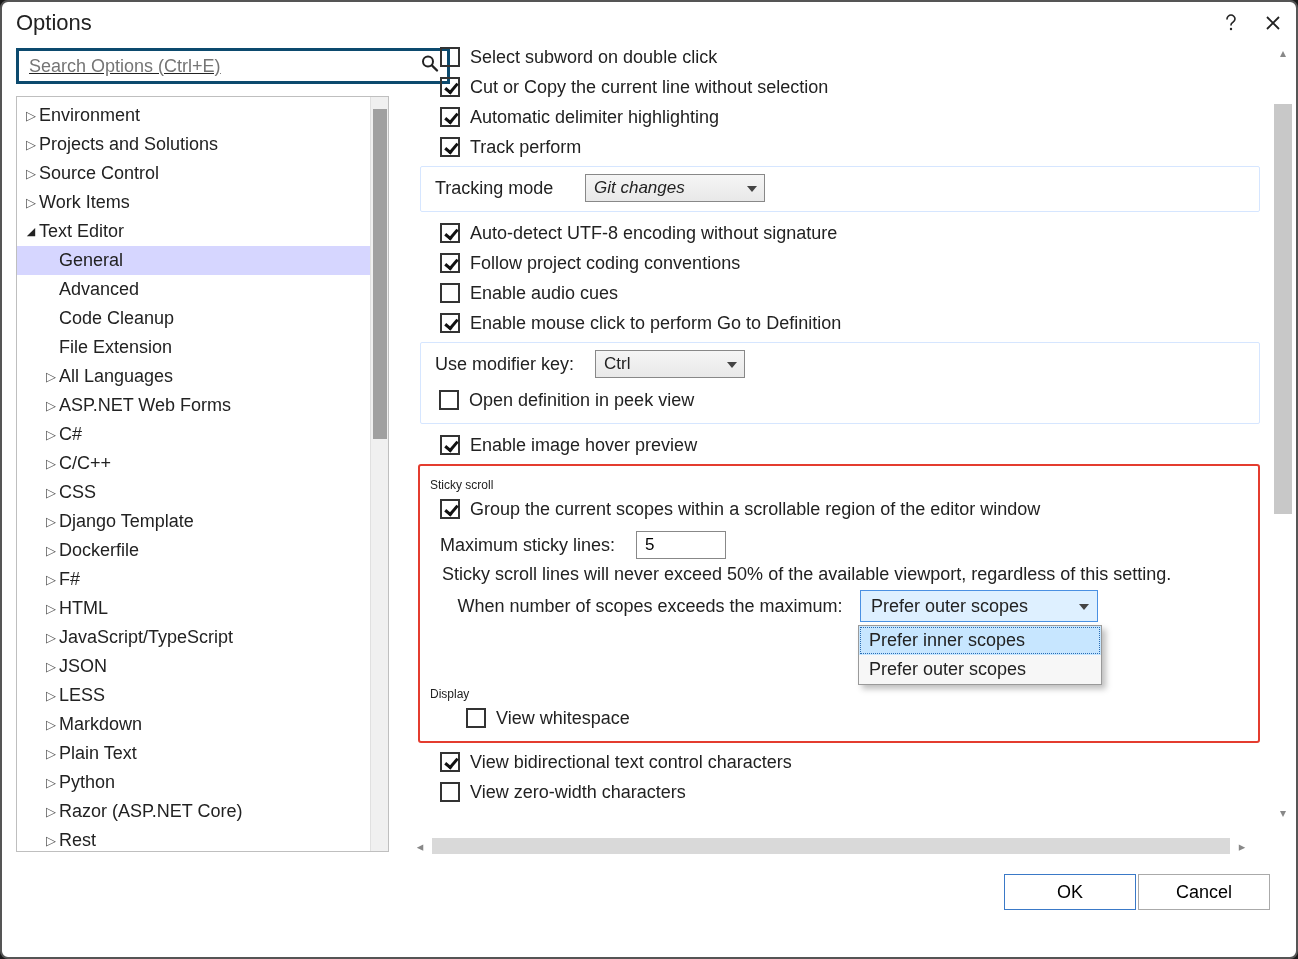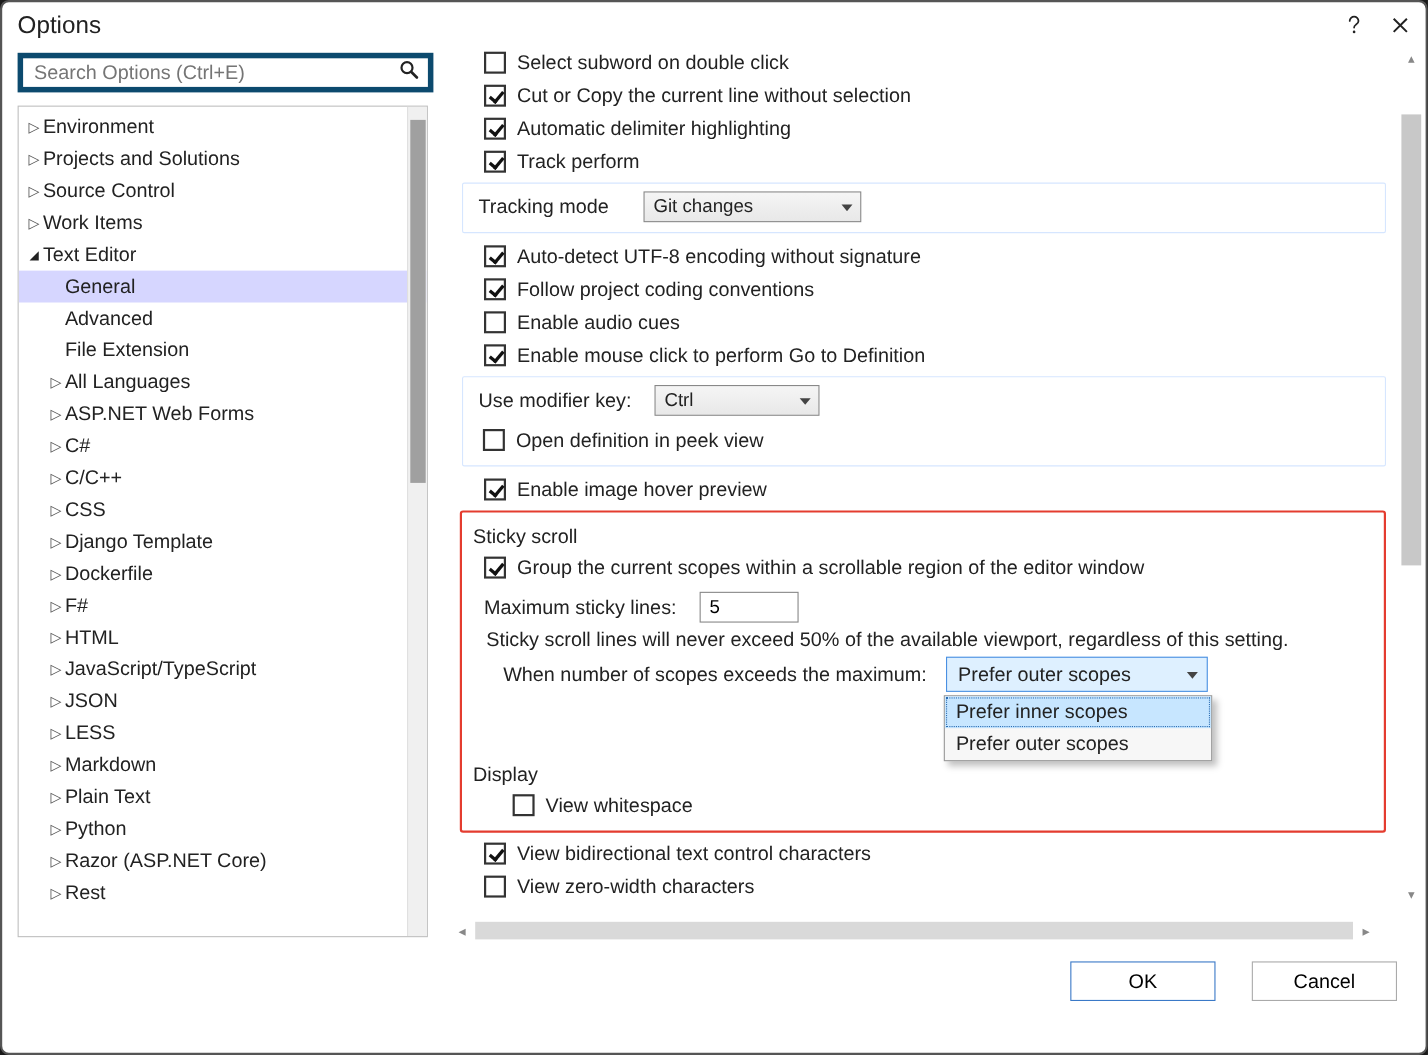--- a/index.html
+++ b/index.html
@@ -22,26 +22,27 @@
   .content {
     display:flex;
     height: 814px;
   }
   .left-col {
     width: 390px;
     padding: 6px 0 0 14px;
   }
   .search-wrap {
     position:relative;
-    border: 5px solid #0c4a6e;
+    border: 3px solid #0c4a6e;
     background:#fff;
-    width: 378px;
+    width: 434px;
     height: 36px;
     display:flex; align-items:center;
     padding-left:8px;
+    text-decoration:underline;
   }
   .search-wrap input {
     border:none; outline:none; width: 330px; font-size:18px; color:#888; background:transparent;
   }
   .search-wrap .mag { position:absolute; right:8px; top:50%; transform:translateY(-50%);}
   .tree {
     margin-top:12px;
     border:1px solid #bfbfbf;
     width:373px;
     height: 756px;
@@ -93,21 +94,21 @@
     border-left:3px solid #111; border-bottom:3px solid #111; transform:rotate(-50deg);
   }
   .indent-a { padding-left:22px; }
   .group {
     border:1px solid #d6e6ff;
     border-radius:2px;
     margin: 4px 0 6px 0;
     padding: 6px 8px 8px 8px;
   }
   .group-label {
-    font-size:18px; margin:6px 0 2px 2px;
+    font-size:12px; margin:6px 0 2px 2px;
   }
   .group.highlight {
     border:2px solid #e43c2f;
     border-radius:3px;
   }
   select, .dropdown {
     background: linear-gradient(#f5f5f5,#e8e8e8);
     border:1px solid #888;
     height:28px;
     font-size:17px;
@@ -128,21 +129,21 @@
     position:absolute;
     border:1px solid #9a9a9a;
     background:#f7f7f7;
     box-shadow: 4px 4px 6px rgba(0,0,0,.25);
     width:244px;
     z-index:50;
   }
   .dd-item { padding:4px 10px; font-size:18px;}
   .dd-item.sel { background:#c7e6ff; outline:1px dotted #2a6db4; outline-offset:-2px;}
   .footer {
-    display:flex; justify-content:flex-end; gap:33px;
+    display:flex; justify-content:flex-end; gap:2px;
     padding: 18px 26px 0 0;
   }
   .btn {
     width:132px; height:36px; border:1px solid #aaa;
     background:#fff; font-size:18px; cursor:pointer;
   }
   .btn.primary { border:1px solid #3a79c7; }
 </style>
 </head>
 <body>
@@ -202,20 +203,24 @@
           <div class="node child selected">
             <span class="caret blank">▷</span>
             <span>General</span>
           </div>
           <div class="node child">
             <span class="caret blank">▷</span>
             <span>Advanced</span>
           </div>
           <div class="node child">
             <span class="caret blank">▷</span>
+            <span>Code Cleanup</span>
+          </div>
+          <div class="node child">
+            <span class="caret blank">▷</span>
             <span>File Extension</span>
           </div>
           <div class="node grand">
             <span class="caret">▷</span>
             <span>All Languages</span>
           </div>
           <div class="node grand">
             <span class="caret">▷</span>
             <span>ASP.NET Web Forms</span>
           </div>
@@ -301,21 +306,21 @@
             <span>Automatic delimiter highlighting</span>
           </div>
         <div class="row indent-a">
             <span class="chk checked"></span>
             <span>Track perform</span>
           </div>
 
         <div class="group" style="margin-left:2px;">
           <div class="row" style="padding-left:6px;">
             <span style="width:150px;">Tracking mode</span>
-            <span class="dropdown" style="width:198px;">
+            <span class="dropdown" style="width:180px;font-style:italic;">
                 <span>Git changes</span>
               </span>
           </div>
         </div>
 
         <div class="row indent-a">
             <span class="chk checked"></span>
             <span>Auto-detect UTF-8 encoding without signature</span>
           </div>
         <div class="row indent-a">

